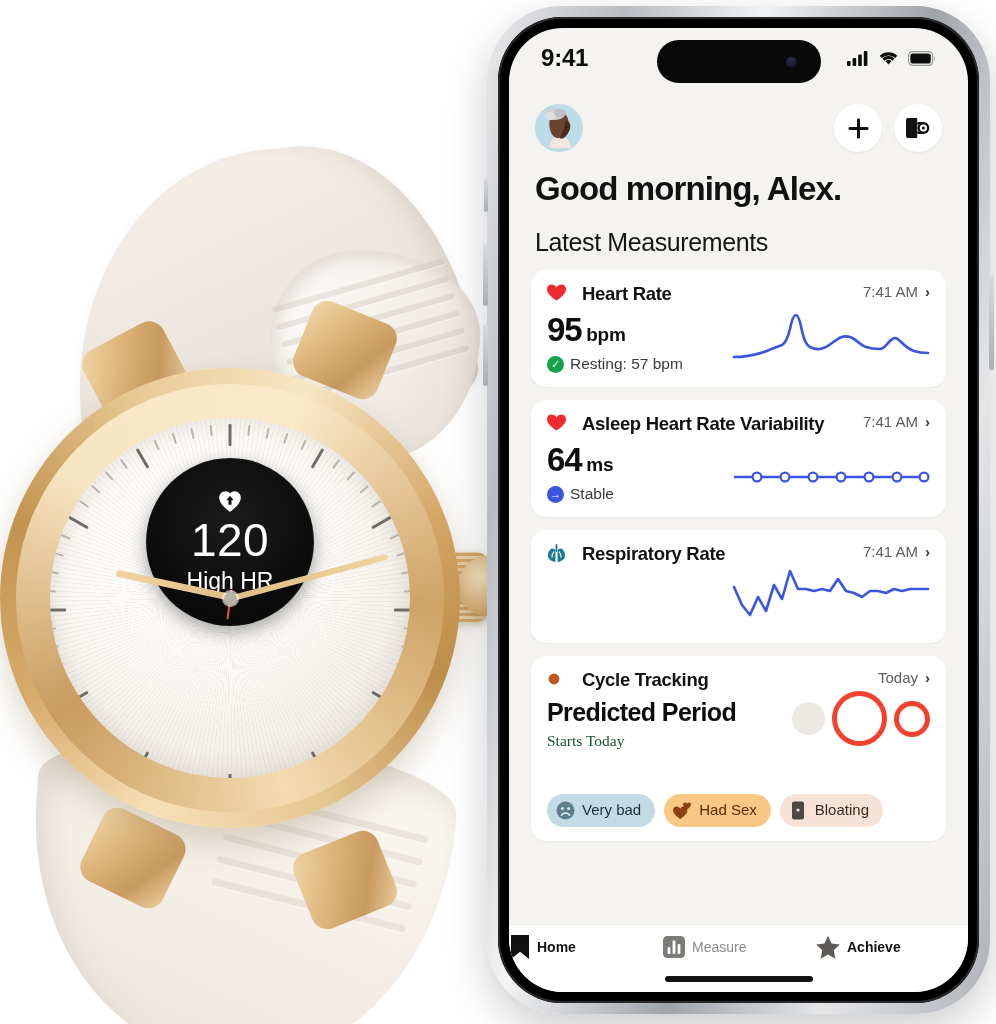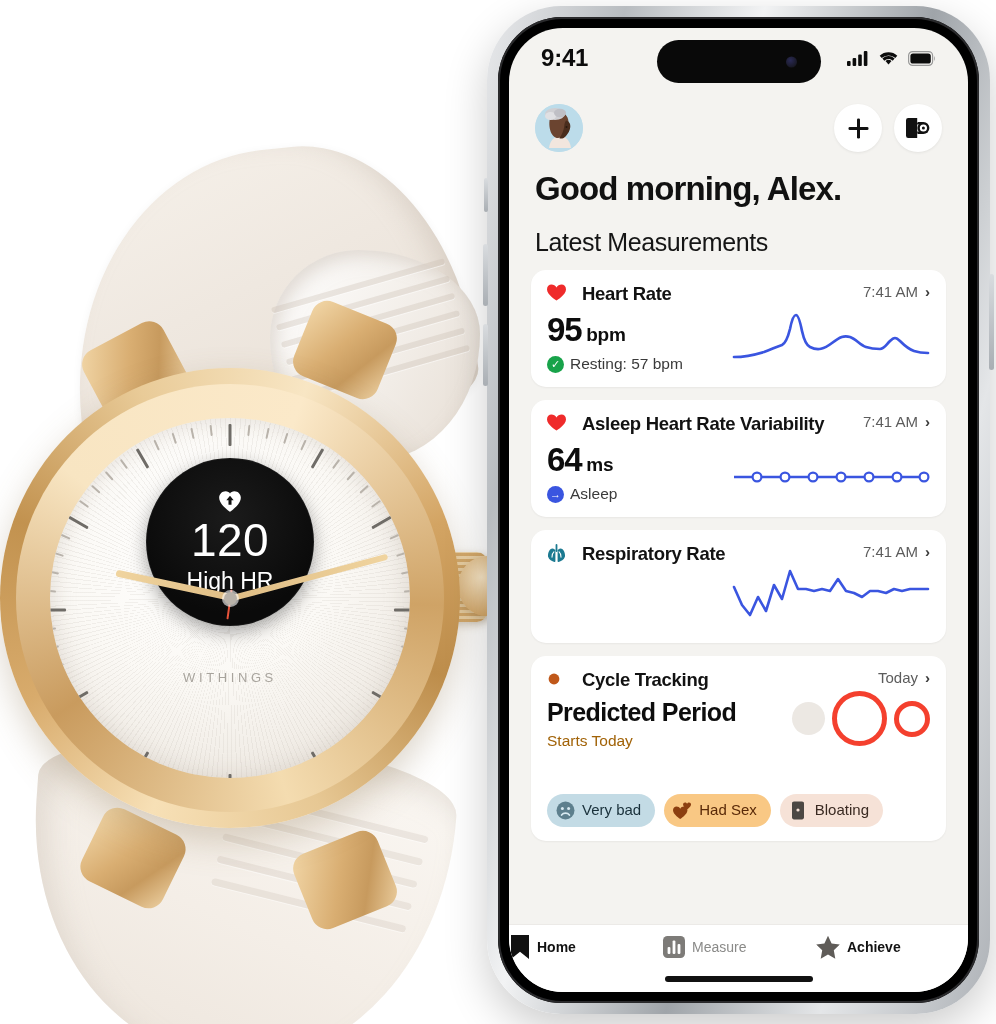--- a/index.html
+++ b/index.html
@@ -164,21 +164,21 @@
   .card-left{ flex:0 0 auto; }
   .big{ margin-top:6px; font-size:33px; font-weight:700; color:#0d0d0d;
     letter-spacing:-1.2px; display:flex; align-items:baseline; }
   .big .unit{ font-size:19px; font-weight:700; margin-left:5px; letter-spacing:-.3px; }
   .sub{ margin-top:6px; font-size:15.5px; color:#3a3a3a; display:flex; align-items:center; }
   .sub .badge{ width:17px; height:17px; border-radius:50%; margin-right:6px; flex:0 0 17px;
     display:flex; align-items:center; justify-content:center; color:#fff; font-size:11px; }
   .spark{ margin-left:auto; padding-bottom:2px; }
 
   .cycle-big{ margin-top:5px; font-size:25px; font-weight:700; color:#0d0d0d; letter-spacing:-.6px; }
-  .cycle-sub{ margin-top:5px; font-size:15.5px; color:#a16207; }
+  .cycle-sub{ margin-top:5px; font-size:15.5px; color:#14532d;font-family:Liberation Serif, serif; }
   .cycle-dots{ margin-left:auto; display:flex; align-items:center; gap:7px; padding-bottom:4px; }
   .cdot-grey{ width:33px; height:33px; border-radius:50%; background:#ece8e3; }
   .cdot-lg{ width:55px; height:55px; border-radius:50%; border:5px solid #f4402e; }
   .cdot-sm{ width:36px; height:36px; border-radius:50%; border:5px solid #f4402e; }
 
   .chips{ display:flex; gap:9px; padding:9px 0 0 0; }
   .chip{ display:flex; align-items:flex-start; gap:7px; border-radius:19px;
     padding:7px 14px 7px 9px; font-size:15px;margin-top:35px; }
   .chip .ci{ width:19px; height:19px; flex:0 0 19px; display:flex;
     align-items:center; justify-content:center; }
@@ -291,21 +291,20 @@
 
           <div class="subdial">
             <svg class="hr-icon" viewBox="0 0 24 22">
               <path fill="#ffffff" d="M12 21S2 14.6 2 8.1C2 4.7 4.6 2 7.9 2c2 0 3.4 1 4.1 2 .7-1 2.1-2 4.1-2C19.4 2 22 4.7 22 8.1 22 14.6 12 21 12 21z"></path>
               <path fill="#111" d="M12 6.2l3.4 4h-2v4.3h-2.8V10.2h-2l3.4-4z"></path>
             </svg>
             <div class="val">120</div>
             <div class="lbl">High HR</div>
           </div>
 
-          <div class="brand">WITHINGS</div>
 
           <div class="hand hr"></div>
           <div class="hand min"></div>
           <div class="hand sec"></div>
           <div class="pivot"></div>
         </div>
       </div>
     </div>
   </div>
 
@@ -427,21 +426,21 @@
             </span>
           </div>
           <div class="card-body">
             <div class="card-left">
               <div class="big">
                 <span>64</span>
                 <span class="unit">ms</span>
               </div>
               <div class="sub">
                 <span class="badge" style="background:#3a55e0">→</span>
-                <span>Asleep</span>
+                <span>Stable</span>
               </div>
             </div>
             <div class="spark">
               <svg width="198" height="40" viewBox="0 0 198 40">
                 <line x1="2" y1="20" x2="196" y2="20" stroke="#3a55e0" stroke-width="2.4"></line>
                 <g fill="#fff" stroke="#3a55e0" stroke-width="2.2">
                   <circle cx="25" cy="20" r="4.4"></circle>
                     <circle cx="53" cy="20" r="4.4"></circle>
                   <circle cx="81" cy="20" r="4.4"></circle>
                     <circle cx="109" cy="20" r="4.4"></circle>

